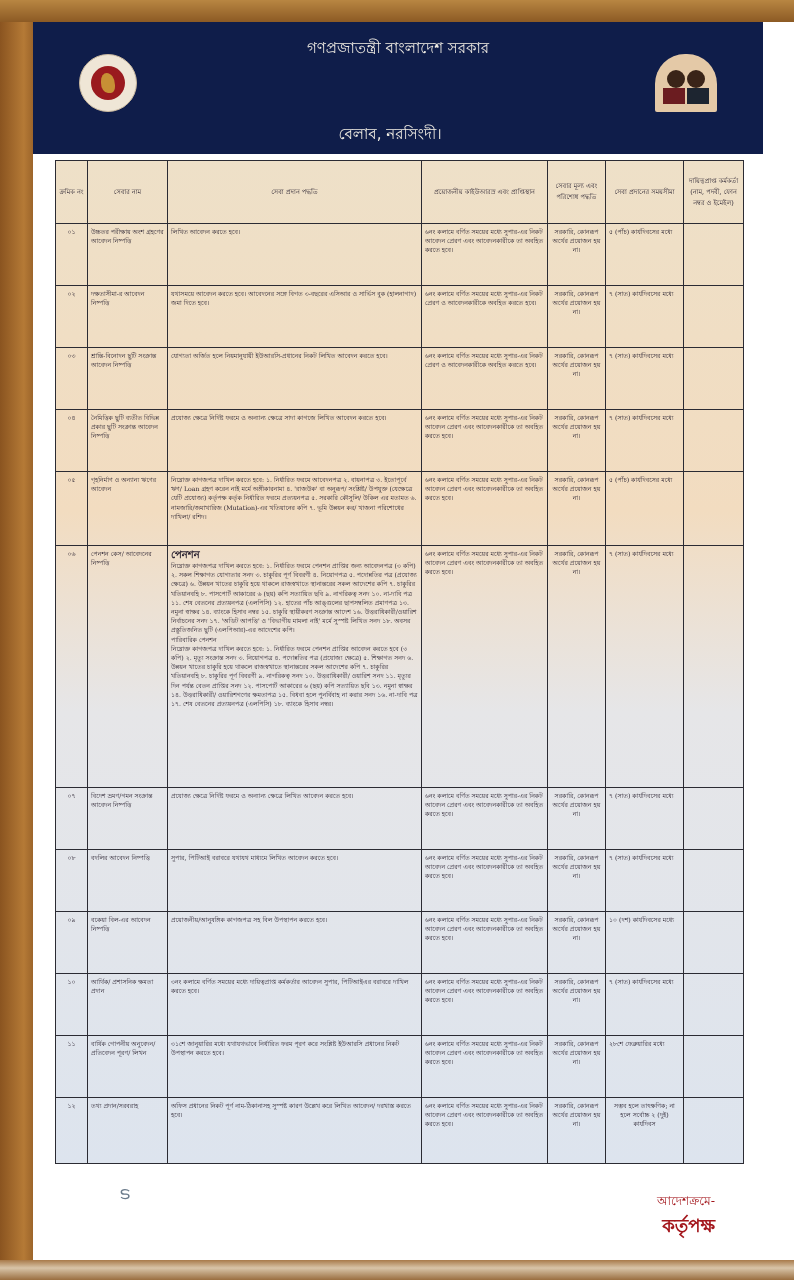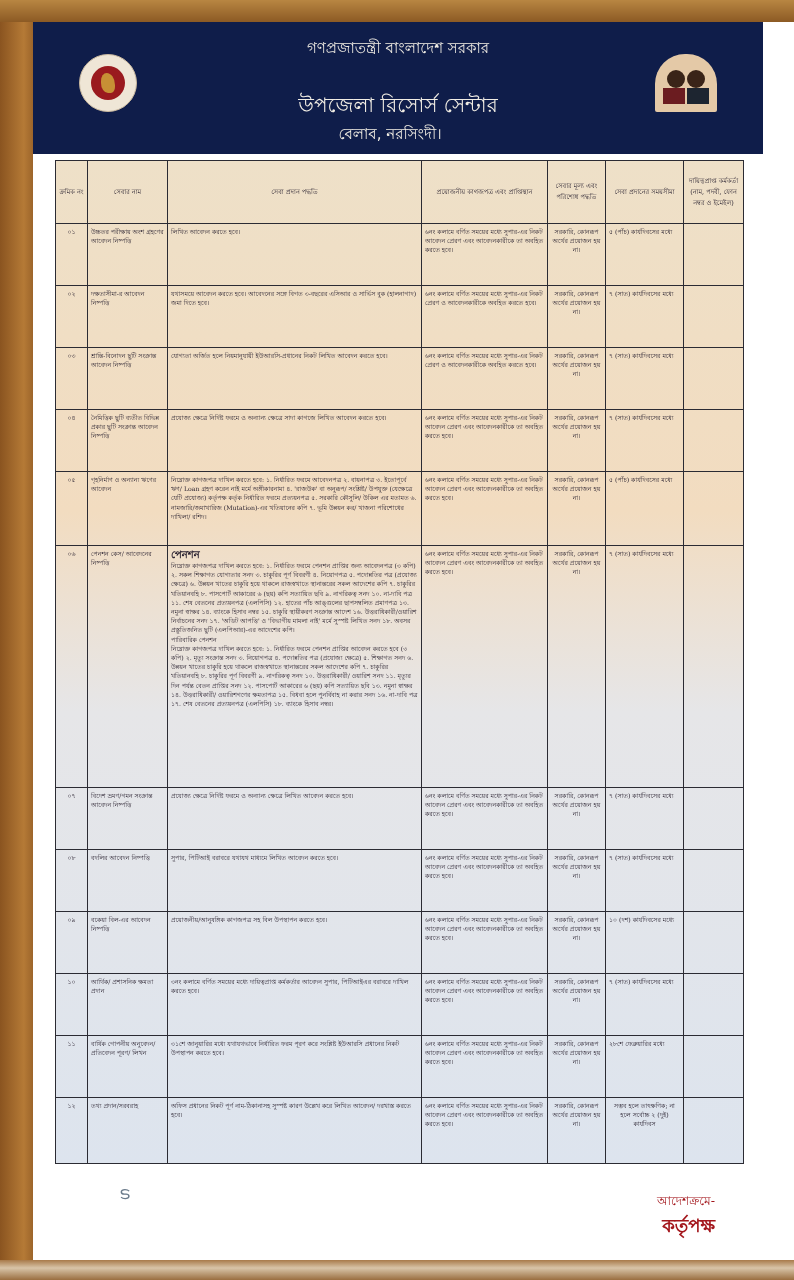--- a/index.html
+++ b/index.html
@@ -42,21 +42,20 @@
 <div class="frame-top"></div>
 
 <div class="board">
   <div class="header">
     <div class="seal">
       <div class="seal-inner">
           <div class="seal-map"></div>
         </div>
     </div>
     <div class="h1">গণপ্রজাতন্ত্রী বাংলাদেশ সরকার</div>
-    <div class="h3">উপজেলা রিসোর্স সেন্টার</div>
     <div class="h4">বেলাব, নরসিংদী।</div>
     <div class="urc-logo">
       <div class="kid a"></div>
         <div class="kid b"></div>
       <div class="book a"></div>
         <div class="book b"></div>
     </div>
   </div>
 
   <div class="tablewrap">
@@ -68,21 +67,21 @@
           <col style="width:126px">
           <col style="width:58px">
           <col style="width:78px">
           <col style="width:60px">
       </colgroup>
       <thead>
         <tr>
           <th>ক্রমিক নং</th>
           <th>সেবার নাম</th>
           <th>সেবা প্রদান পদ্ধতি</th>
-          <th>প্রয়োজনীয় কাগজপত্র এবং প্রাপ্তিস্থান</th>
+          <th>প্রয়োজনীয় কাইউআরস্র এবং প্রাপ্তিস্থান</th>
           <th>সেবার মূল্য এবং পরিশোধ পদ্ধতি</th>
           <th>সেবা প্রদানের সময়সীমা</th>
           <th>দায়িত্বপ্রাপ্ত কর্মকর্তা (নাম, পদবী, ফোন নম্বর ও ইমেইল)</th>
         </tr>
       </thead>
       <tbody>
         <tr style="height:62px">
           <td class="sl">০১</td>
           <td>উচ্চতর পরীক্ষায় অংশ গ্রহণের আবেদন নিষ্পত্তি</td>
           <td>লিখিত আবেদন করতে হবে।</td>

